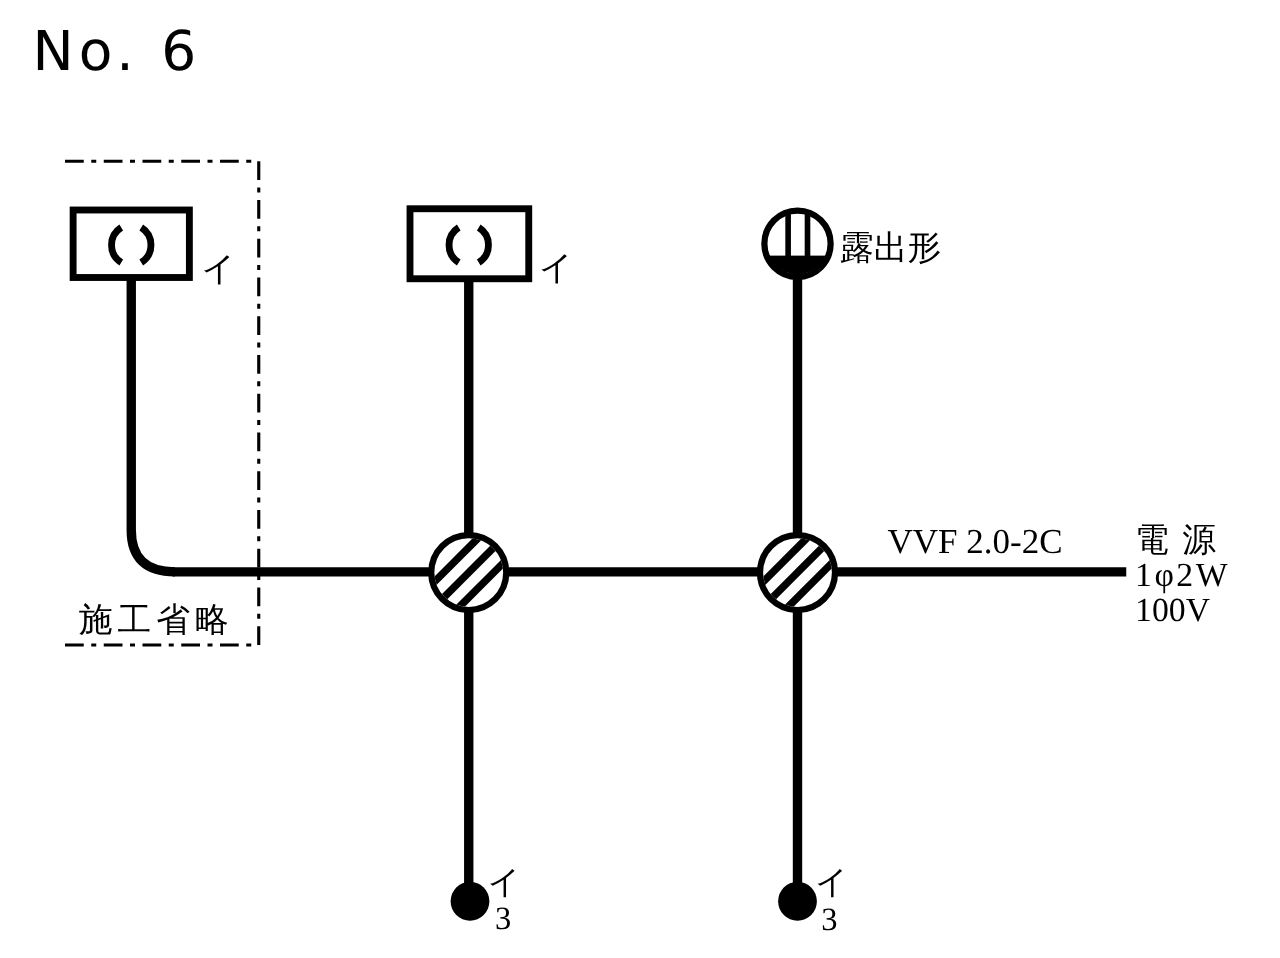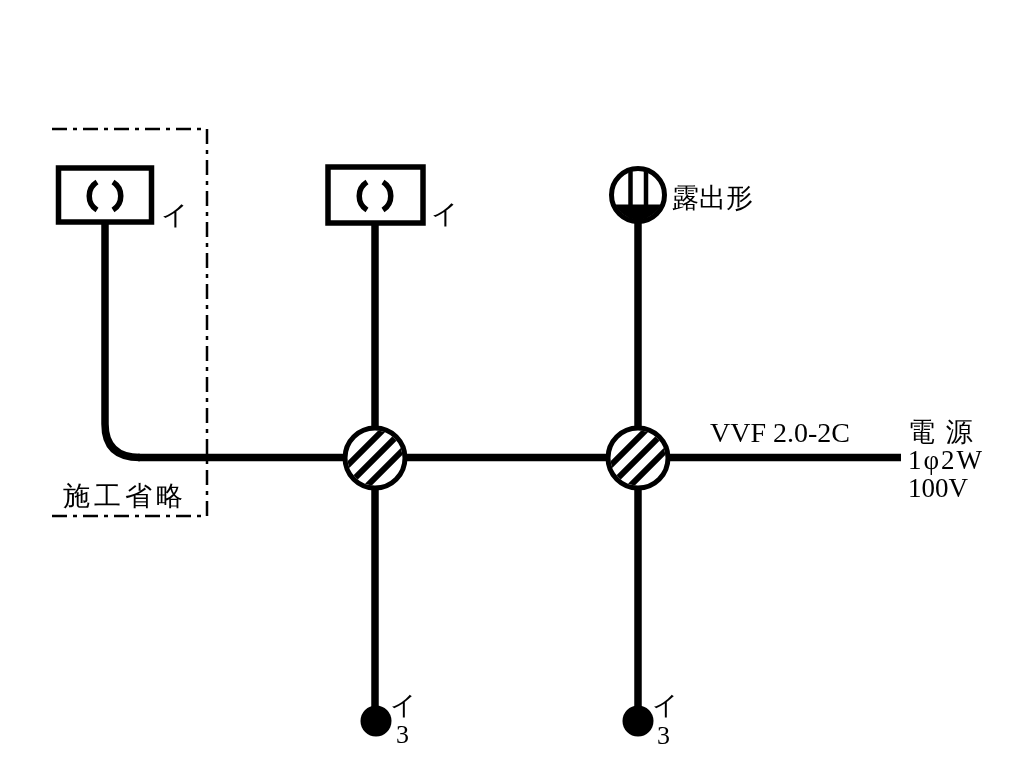--- a/index.html
+++ b/index.html
@@ -24,20 +24,21 @@
   .jp{font-size:27px;}
   .mark{font-size:27px;}
   .small-mark{font-size:26px;}
   .cable{font-size:28px;}
 </style>
 </head>
 <body>
 
 <div class="stage">
 
+  <div class="title">No. 6</div>
 
   <svg width="1024" height="766" viewBox="0 0 1024 766">
 
     <defs>
       <clipPath id="clip-recept">
           <circle cx="638" cy="195" r="24.5"></circle>
         </clipPath>
       <clipPath id="clip-jb1">
           <circle cx="375" cy="458" r="27.5"></circle>
         </clipPath>

